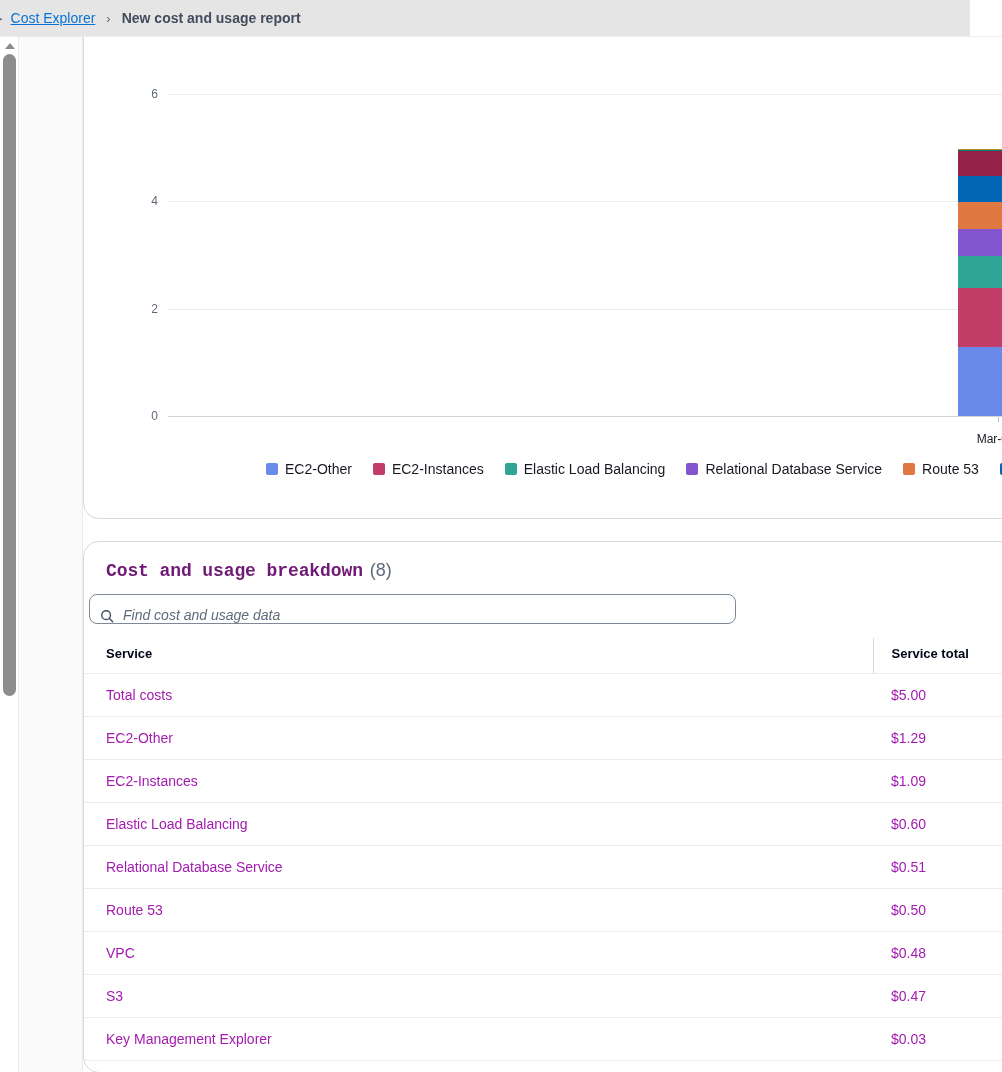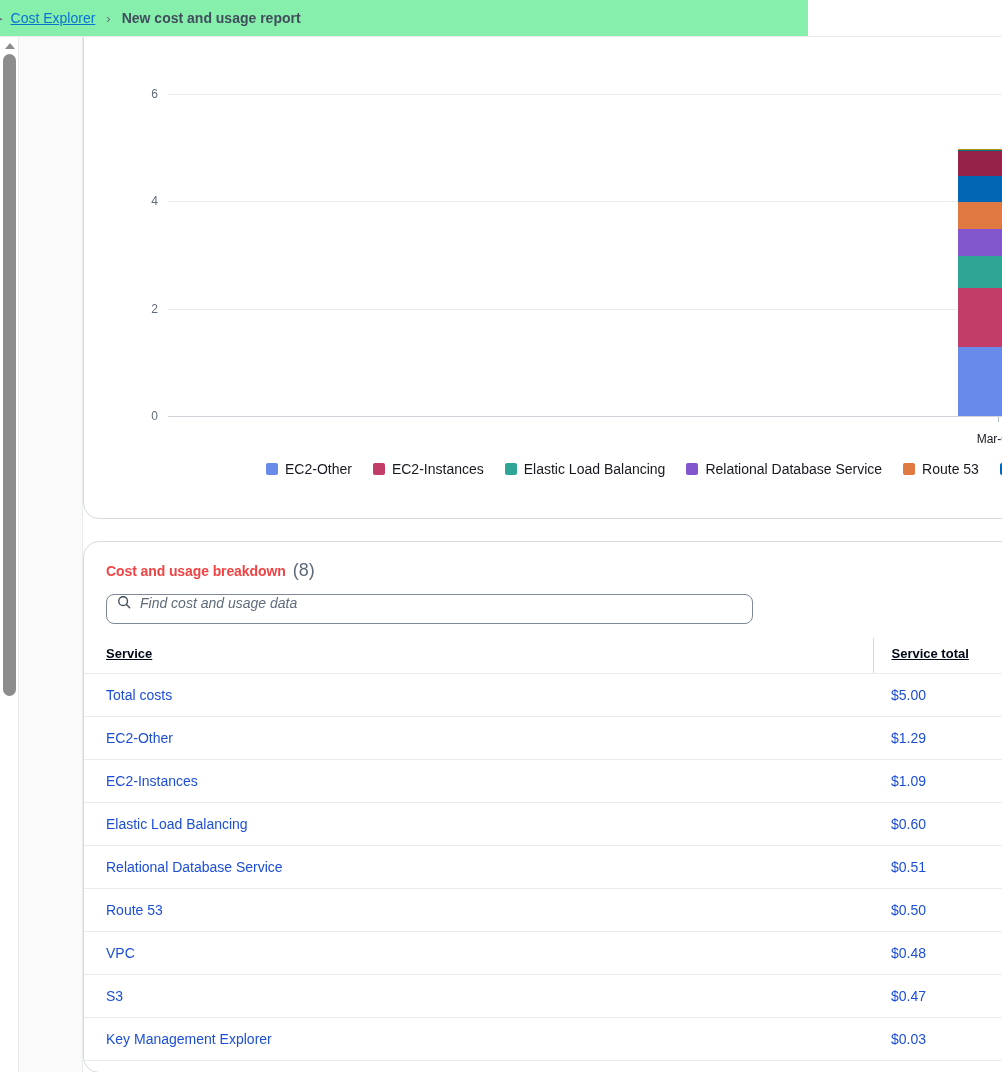--- a/index.html
+++ b/index.html
@@ -7,22 +7,22 @@
     width: 1002px; height: 1072px;
     overflow: hidden;
     background: #ffffff;
     font-family: "Liberation Sans", sans-serif;
     color: #16191f;
   }
 
   
   #breadcrumb-bar {
     position: absolute; left: 0; top: 0;
-    width: 808px; height: 36px;
-    background: #86efac;
+    width: 970px; height: 36px;
+    background: #e5e5e5;
     display: flex; align-items: center;
     padding-left: 0px;
     font-size: 14px;
   }
   .bc-caret {
     color: #5f6b7a; font-size: 11px;
     margin-right: 4px; margin-left: -3px;
   }
   .bc-link {
     color: #0972d3; text-decoration: underline;
@@ -144,33 +144,34 @@
     width: 1000px; min-height: 532px;
     background: #ffffff;
     border: 1px solid #d5dbdb;
     border-radius: 16px;
   }
   #table-header-row {
     position: absolute; left: 22px; top: 18px;
     display: flex; align-items: baseline;
   }
   #table-title {
-    font-size: 14px; font-weight: 700; color: #ef4444;
+    font-size: 18px; font-weight: 700; color: #701a75;
     letter-spacing: -0.1px;
+    font-family: Liberation Mono, monospace;
   }
   #table-count {
     font-size: 18px; font-weight: 400; color: #5f6b7a;
     margin-left: 7px;
   }
   #search-wrap {
-    position: absolute; left: 22px; top: 52px;
+    position: absolute; left: 5px; top: 52px;
     width: 647px; height: 30px;
     border: 1px solid #7d8998;
     border-radius: 8px;
-    display: flex; align-items: flex-start;
+    display: flex; align-items: flex-end;
     padding: 0 10px;
     background: #ffffff;
   }
   #search-icon { flex: 0 0 auto; margin-right: 9px; display: flex; }
   #search-input {
     border: none; outline: none; background: transparent;
     font-family: "Liberation Sans", sans-serif;
     font-size: 14px; color: #16191f;
     width: 100%; font-style: italic;
   }
@@ -180,24 +181,23 @@
     position: absolute; left: 0px; top: 96px;
     width: 1000px;
     border-collapse: collapse;
     table-layout: fixed;
   }
   #cost-table th {
     text-align: left;
     font-size: 13px; font-weight: 700; color: #000716;
     padding: 8px 0 12px 0;
     border-bottom: 1px solid #e9ebed;
-    text-decoration: underline;
   }
   #cost-table td {
-    font-size: 14px; color: #1d4ed8;
+    font-size: 14px; color: #a21caf;
     padding: 13px 0 13px 0;
     border-bottom: 1px solid #e9ebed;
   }
   .col-service { padding-left: 22px !important; width: 789px; }
   .col-total   { padding-left: 18px !important; width: 211px; }
   th.col-total { border-left: 1px solid #d5dbdb; }
 </style>
 </head>
 <body>
 

